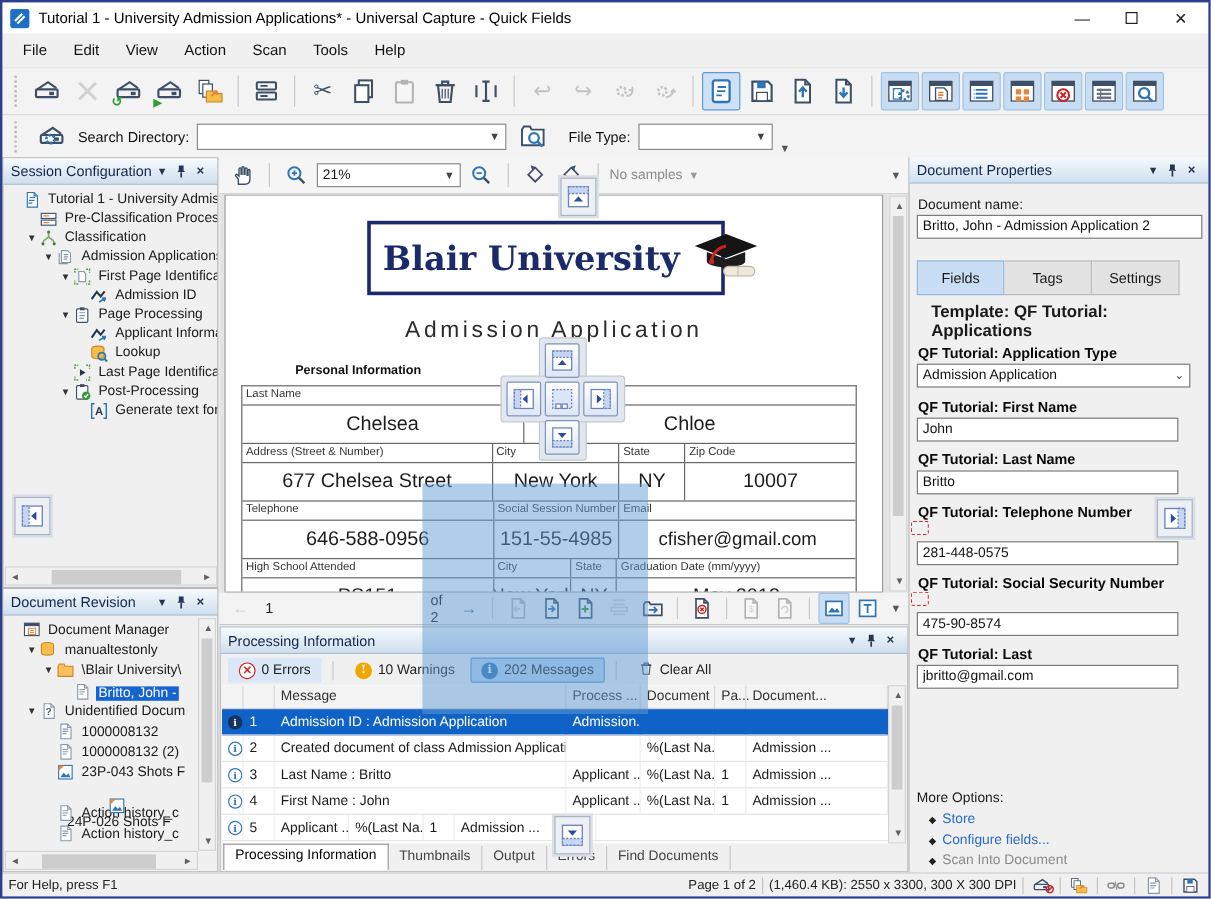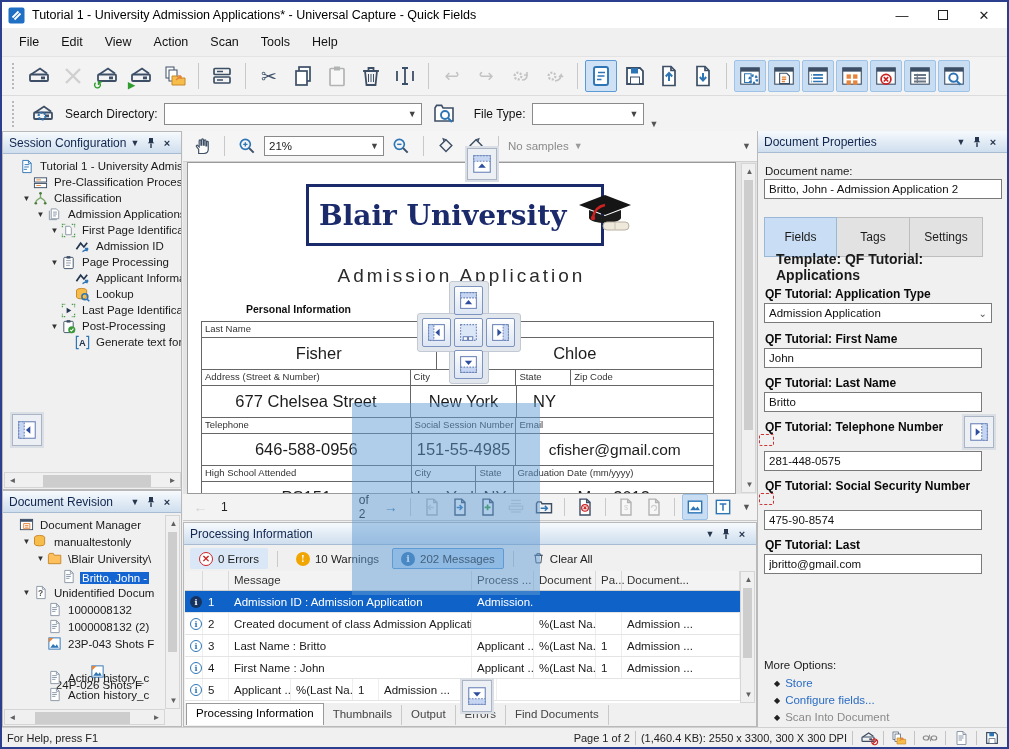--- a/index.html
+++ b/index.html
@@ -89,21 +89,21 @@
   .prow.selected .pc{border-color:#0f62c7;}
   .ptabs{position:absolute;left:0;bottom:1px;height:22px;width:100%;display:flex;align-items:flex-end;background:#f0f0f0;padding-left:2px;font-size:11.5px;color:#444;}
   .ptab{padding:3px 9px;border-right:1px solid #c9c9c9;height:20px;}
   .ptab.active{background:#fff;border:1px solid #9a9a9a;border-bottom:none;height:22px;color:#000;}
   
   .props{left:757px;top:131px;width:250px;height:596px;border-left:1px solid #b9b9b9;background:#f0f0f0;}
   .fieldlbl{font-size:12px;font-weight:bold;color:#0a0a0a;position:absolute;left:7px;white-space:nowrap;}
   .finput{position:absolute;left:6px;width:218px;height:20px;background:#fff;border:1px solid #7a7a7a;
           font-size:11.5px;padding:0 4px;font-family:"Liberation Sans",sans-serif;color:#111;}
   .ptabbar{position:absolute;left:6px;top:86px;display:flex;}
-  .propstab{width:73px;height:40px;display:flex;align-items:center;justify-content:center;font-size:12px;
+  .propstab{width:73px;height:29px;display:flex;align-items:center;justify-content:center;font-size:12px;
             background:#e2e2e2;border:1px solid #bdbdbd;border-left:none;}
   .propstab:first-child{border-left:1px solid #bdbdbd;}
   .propstab.active{background:#c9def4;border-color:#9ab7d8;}
   .morelink{font-size:11.5px;color:#2a6cc4;display:flex;align-items:center;gap:5px;height:16px;}
   .morelink.off{color:#8a8a8a;}
   .diamond{font-size:8px;color:#222;}
   .redmark{position:absolute;width:15px;height:12px;border:1.6px dashed #cc3333;border-radius:2px;background:transparent;}
   
   .statusbar{left:2px;top:727px;width:1005px;height:20px;background:#f0f0f0;border-top:1px solid #d0d0d0;
              display:flex;align-items:center;font-size:11px;color:#222;padding:0 5px;}
@@ -793,33 +793,34 @@
         </span>
       </div>
       <div class="doctitle">Admission Application</div>
       <div class="docsection">Personal Information</div>
       <div class="ftable">
         <div class="frow">
             <div class="fcell fh" style="width:235px;">Last Name</div>
             <div class="fcell fh" style="width:277px;"></div>
           </div>
         <div class="frow">
-            <div class="fcell fv" style="width:235px;">Fisher</div>
+            <div class="fcell fv" style="width:235px;">Chelsea</div>
             <div class="fcell fv" style="width:277px;">Chloe</div>
           </div>
         <div class="frow">
             <div class="fcell fh" style="width:209px;">Address (Street &amp; Number)</div>
             <div class="fcell fh" style="width:106px;">City</div>
             <div class="fcell fh" style="width:55px;">State</div>
             <div class="fcell fh" style="width:142px;">Zip Code</div>
           </div>
         <div class="frow">
             <div class="fcell fv" style="width:209px;">677 Chelsea Street</div>
             <div class="fcell fv" style="width:106px;">New York</div>
             <div class="fcell fv" style="width:55px;">NY</div>
+            <div class="fcell fv" style="width:142px;">10007</div>
           </div>
         <div class="frow">
             <div class="fcell fh" style="width:210px;">Telephone</div>
             <div class="fcell fh" style="width:105px;">Social Session Number</div>
             <div class="fcell fh" style="width:197px;">Email</div>
           </div>
         <div class="frow">
             <div class="fcell fv" style="width:210px;">646-588-0956</div>
             <div class="fcell fv" style="width:105px;">151-55-4985</div>
             <div class="fcell fv" style="width:197px;font-size:15.5px;">cfisher@gmail.com</div>

